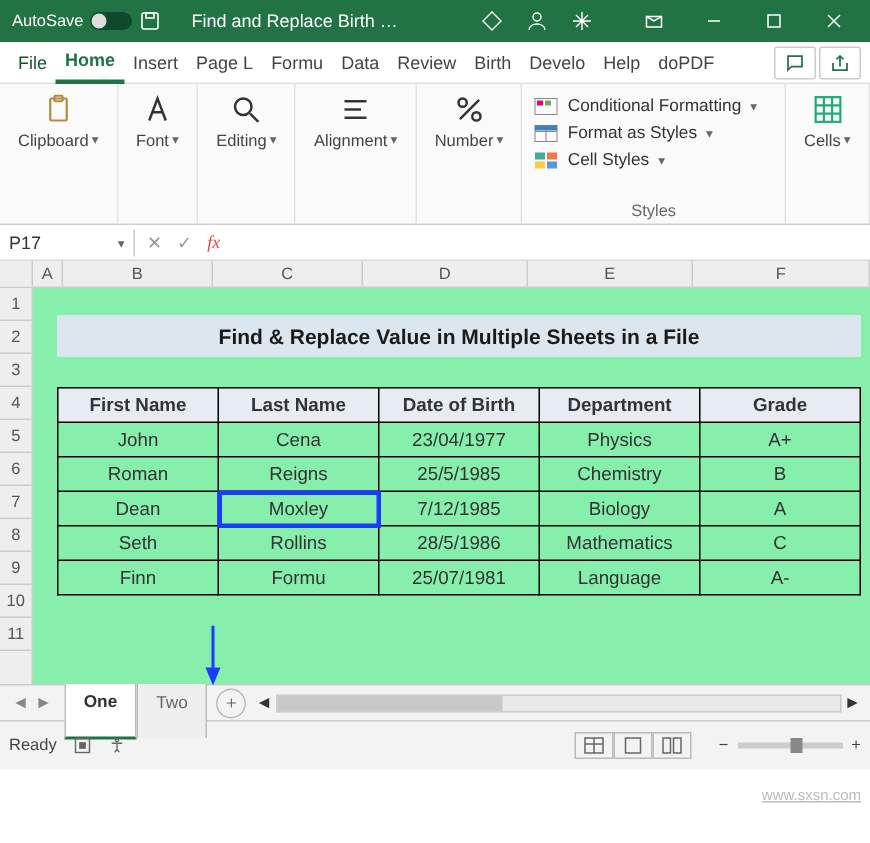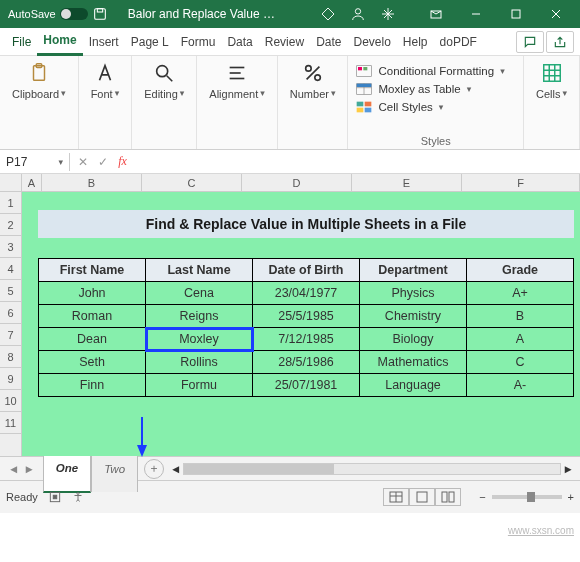--- a/index.html
+++ b/index.html
@@ -25,42 +25,42 @@
 .rgroup { border-right: 1px solid #e3e3e3; padding: 4px 8px 2px; display: flex; flex-direction: column; align-items: center; justify-content: space-between; }
 .rgroup .bigbtn { display: flex; flex-direction: column; align-items: center; gap: 4px; padding: 2px 4px; }
 .rgroup .bigbtn svg { width: 22px; height: 22px; }
 .rgroup .lbl { font-size: 11px; color: #444; text-align: center; line-height: 1.1; display: flex; align-items: center; gap: 2px; }
 .rgroup .gname { font-size: 11px; color: #666; margin-top: 2px; }
 .styles-stack { display: flex; flex-direction: column; gap: 4px; align-items: flex-start; padding-top: 4px; }
 .srow { display: flex; align-items: center; gap: 6px; font-size: 11.5px; color: #333; white-space: nowrap; }
 .srow svg { width: 16px; height: 14px; }
 .chev { font-size: 9px; color: #666; }
 .namebox-row { display: flex; align-items: center; height: 24px; border-bottom: 1px solid #d8d8d8; background: #fff; }
-.namebox { width: 70px; border-right: 1px solid #ccc; padding: 2px 6px; font-size: 12px; display:flex; align-items:center; justify-content:space-between;}
+.namebox { width: 90px; border-right: 1px solid #ccc; padding: 2px 6px; font-size: 12px; display:flex; align-items:center; justify-content:space-between;}
 .fx-controls { display: flex; align-items: center; gap: 10px; padding: 0 8px; color: #999; }
 .fx-controls .fx { font-style: italic; font-family: "Times New Roman", serif; color: #ef4444; }
 .sheet-area { position: relative; background: #fff; }
 .colheads { display: flex; height: 18px; background: #eee; border-bottom: 1px solid #ccc; }
 .corner { width: 22px; border-right: 1px solid #ccc; background: #eee; }
 .ch { border-right: 1px solid #ccc; text-align: center; font-size: 11px; color: #555; line-height: 18px; }
 .grid-wrap { display: flex; }
 .rowheads { display: flex; flex-direction: column; width: 22px; background: #eee; border-right: 1px solid #ccc; }
 .rh { height: 22px; border-bottom: 1px solid #ccc; text-align: center; font-size: 11px; color: #555; line-height: 22px; }
 .cells { position: relative; flex: 1; height: 264px; background: #86efac; }
 .content { position: absolute; left: 16px; top: 18px; right: 6px; }
 .banner { background: #dbe6ef; color: #1a1a1a; font-weight: 700; font-size: 14px; text-align: center; padding: 6px 0; margin-bottom: 20px; }
 table.data { border-collapse: collapse; width: 100%; table-layout: fixed; }
 table.data th, table.data td { border: 1.5px solid #000; padding: 4px 6px; text-align: center; font-size: 12.5px; height: 22px; }
 table.data th { background: #e6ecf2; font-weight: 700; }
 .selcell { outline: 3px solid #1a3cff; outline-offset: -2px; }
 .arrow { position: absolute; left: 113px; top: 225px; }
 .arrow svg { width: 14px; height: 40px; }
 .tabs-row { display: flex; align-items: center; height: 24px; border-top: 1px solid #ccc; background: #f3f3f3; font-size: 11.5px; }
 .tab-nav { display: flex; gap: 4px; padding: 0 8px; color: #888; }
-.sheet-tab { padding: 17px 12px; background: #fff; border: 1px solid #bbb; border-bottom: none; border-radius: 0; font-style: italic; }
+.sheet-tab { padding: 17px 12px; background: #fff; border: 1px solid #bbb; border-bottom: none; border-radius: 0; }
 .sheet-tab.active { border-bottom: 2px solid #217346; font-weight: 600; }
 .sheet-tab.inactive { background: #eee; color: #666; }
 .addsheet { width: 20px; height: 20px; border: 1px solid #bbb; border-radius: 50%; display: flex; align-items: center; justify-content: center; margin-left: 6px; color: #666; }
 .hscroll { flex: 1; display: flex; align-items: center; padding: 0 6px; gap: 2px; }
 .hscroll .track { flex: 1; height: 12px; background: #e8e8e8; border: 1px solid #ccc; position: relative; }
 .hscroll .thumb { position: absolute; left: 0; top: 0; bottom: 0; width: 40%; background: #c8c8c8; }
 .statusbar { display: flex; align-items: center; height: 22px; background: #f3f3f3; border-top: 1px solid #ccc; font-size: 11px; color: #444; padding: 16px 6px; gap: 10px; }
 .statusbar .views { margin-left: auto; display: flex; gap: 0; }
 .vbtn { width: 26px; height: 18px; border: 1px solid #bbb; display: flex; align-items: center; justify-content: center; }
 .zoom { display: flex; align-items: center; gap: 6px; margin-left: 8px; }
@@ -73,21 +73,21 @@
 
 <div class="titlebar">
   <div class="autosave">
     <span>AutoSave</span>
     <span class="toggle"></span>
     <svg viewBox="0 0 24 24" width="16" height="16" fill="none" stroke="#fff" stroke-width="1.6">
         <rect x="4" y="4" width="16" height="16" rx="2"></rect>
         <rect x="8" y="4" width="8" height="5"></rect>
       </svg>
   </div>
-  <div class="doc">Balor and Replace Value …</div>
+  <div class="doc">Find and Replace Birth …</div>
   <div class="tb-icons">
     <svg viewBox="0 0 24 24">
         <path d="M12 3l9 9-9 9-9-9z"></path>
       </svg>
     <svg viewBox="0 0 24 24">
         <circle cx="12" cy="8" r="4"></circle>
         <path d="M4 21c0-4 4-6 8-6s8 2 8 6"></path>
       </svg>
     <svg viewBox="0 0 24 24">
         <path d="M12 3v18M3 12h18M6 6l12 12M18 6L6 18"></path>
@@ -120,21 +120,21 @@
 </div>
 
 <div class="menubar">
   <div class="menuitem file">File</div>
   <div class="menuitem active">Home</div>
   <div class="menuitem">Insert</div>
   <div class="menuitem">Page L</div>
   <div class="menuitem">Formu</div>
   <div class="menuitem">Data</div>
   <div class="menuitem">Review</div>
-  <div class="menuitem">Date</div>
+  <div class="menuitem">Birth</div>
   <div class="menuitem">Develo</div>
   <div class="menuitem">Help</div>
   <div class="menuitem">doPDF</div>
   <div class="menu-spacer"></div>
   <div class="menu-right">
     <div class="ricon">
         <svg width="14" height="14" viewBox="0 0 24 24" fill="none" stroke="#217346" stroke-width="2">
           <path d="M4 4h16v12H8l-4 4z"></path>
         </svg>
       </div>
@@ -224,21 +224,21 @@
         <span>Conditional Formatting</span>
           <span class="chev">▾</span>
       </div>
       <div class="srow">
         <svg viewBox="0 0 24 18">
             <rect x="1" y="1" width="22" height="16" fill="none" stroke="#888"></rect>
             <line x1="1" y1="7" x2="23" y2="7" stroke="#888"></line>
             <line x1="12" y1="1" x2="12" y2="17" stroke="#888"></line>
             <rect x="1" y="1" width="22" height="5" fill="#3b82c4"></rect>
           </svg>
-        <span>Moxley as Table</span>
+        <span>Format as Styles</span>
           <span class="chev">▾</span>
       </div>
       <div class="srow">
         <svg viewBox="0 0 24 18">
             <rect x="1" y="1" width="10" height="7" fill="#4a9"></rect>
             <rect x="13" y="1" width="10" height="7" fill="#e74"></rect>
             <rect x="1" y="10" width="10" height="7" fill="#fc4"></rect>
             <rect x="13" y="10" width="10" height="7" fill="#59d"></rect>
           </svg>
         <span>Cell Styles</span>

